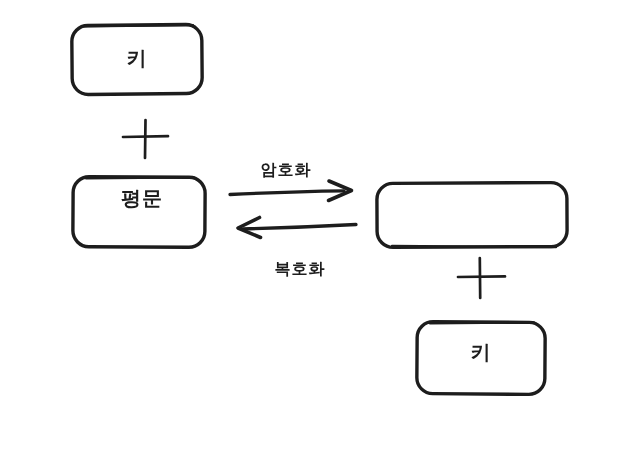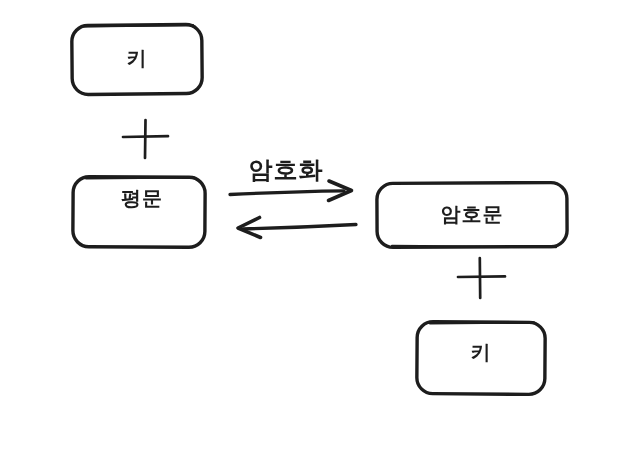--- a/index.html
+++ b/index.html
@@ -23,21 +23,21 @@
   .label {
     position: absolute;
     transform: translate(-50%, -50%);
     font-size: 20px;
     font-weight: 600;
     color: #1d1d1d;
     white-space: nowrap;
     letter-spacing: 1px;
   }
   .edge-label {
-    font-size: 24px;
+    font-size: 16px;
     font-weight: 600;
   }
   .shape {
     fill: none;
     stroke: #1d1d1d;
     stroke-linecap: round;
     stroke-linejoin: round;
   }
 </style>
 </head>
@@ -85,20 +85,20 @@
     <g>
       <rect class="shape" x="417" y="322" width="128" height="72" rx="16" stroke-width="3.4" transform="rotate(0.4 481 358)"></rect>
       <path class="shape" d="M430 323.5 L534 322.3" stroke-width="2.2"></path>
     </g>
   </svg>
 
   <div class="label" style="left:137px; top:58px">키</div>
 
   <div class="label" style="left:142px; top:198px">평문</div>
 
-  <div class="label" style="left:472px; top:214px">암호문</div>
 
   <div class="label" style="left:481px; top:352px">키</div>
 
   <div class="label edge-label" style="left:286px; top:170px">암호화</div>
 
+  <div class="label edge-label" style="left:300px; top:269px">복호화</div>
 
 </div>
 
 </body></html>

